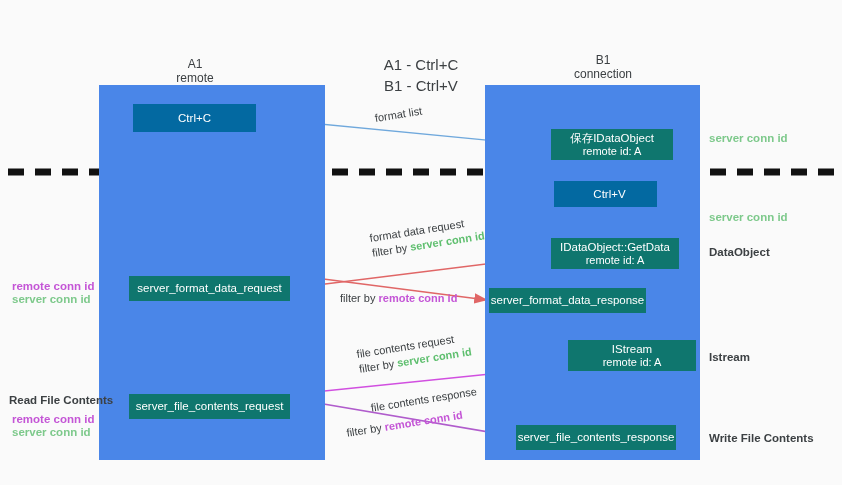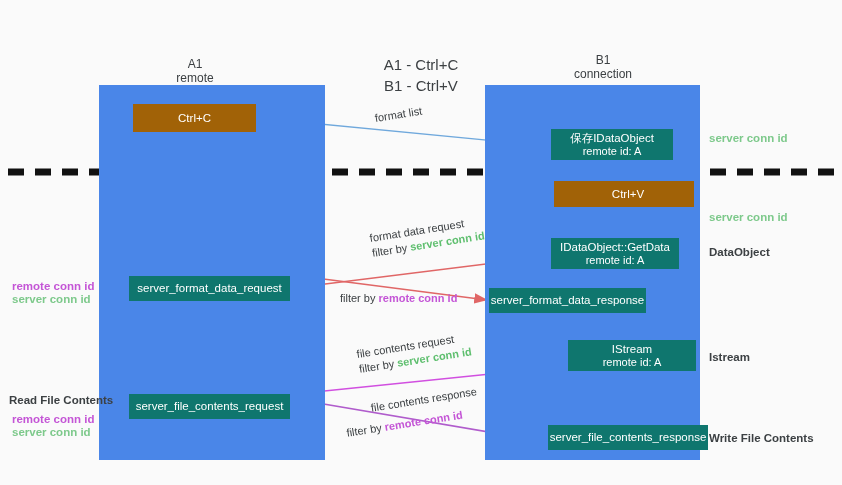--- a/index.html
+++ b/index.html
@@ -61,21 +61,21 @@
     display: flex;
     flex-direction: column;
     align-items: center;
     justify-content: center;
     text-align: center;
     color: #ffffff;
     font-size: 11.5px;
     line-height: 13px;
     padding: 2px 4px;
   }
-  .box.green  { background: #a16207; }
+  .box.green  { background: #0369a1; }
   .box.orange { background: #0f766e; }
   .box .sub { font-size: 11px; }
 
   
   .side-label {
     font-size: 11.5px;
     line-height: 14px;
     font-weight: bold;
   }
   .green-txt  { color: #7dc98b; font-weight: bold; }
@@ -142,21 +142,21 @@
 
 <div class="abs box green" style="left:133px; top:104px; width:123px; height:28px;">
   <span>Ctrl+C</span>
 </div>
 
 <div class="abs box orange" style="left:551px; top:129px; width:122px; height:31px;">
   <span>保存IDataObject</span>
   <span class="sub">remote id: A</span>
 </div>
 
-<div class="abs box green" style="left:554px; top:181px; width:140px; height:26px;padding-left:12px;">
+<div class="abs box green" style="left:554px; top:181px; width:103px; height:26px;padding-left:12px;">
   <span>Ctrl+V</span>
 </div>
 
 <div class="abs box orange" style="left:551px; top:238px; width:128px; height:31px;">
   <span>IDataObject::GetData</span>
   <span class="sub">remote id: A</span>
 </div>
 
 <div class="abs box orange" style="left:568px; top:340px; width:128px; height:31px;">
   <span>IStream</span>
@@ -168,21 +168,21 @@
 </div>
 
 <div class="abs box orange" style="left:489px; top:288px; width:157px; height:25px;">
   <span>server_format_data_response</span>
 </div>
 
 <div class="abs box orange" style="left:129px; top:394px; width:161px; height:25px;">
   <span>server_file_contents_request</span>
 </div>
 
-<div class="abs box orange" style="left:548px; top:425px; width:160px; height:25px;">
+<div class="abs box orange" style="left:516px; top:425px; width:160px; height:25px;">
   <span>server_file_contents_response</span>
 </div>
 
 <div class="abs side-label green-txt" style="left:709px; top:131px;">server conn id</div>
 
 <div class="abs side-label green-txt" style="left:709px; top:210px;">server conn id</div>
 
 <div class="abs side-label plain-txt" style="left:709px; top:245px;">DataObject</div>
 
 <div class="abs side-label plain-txt" style="left:709px; top:350px;">Istream</div>

